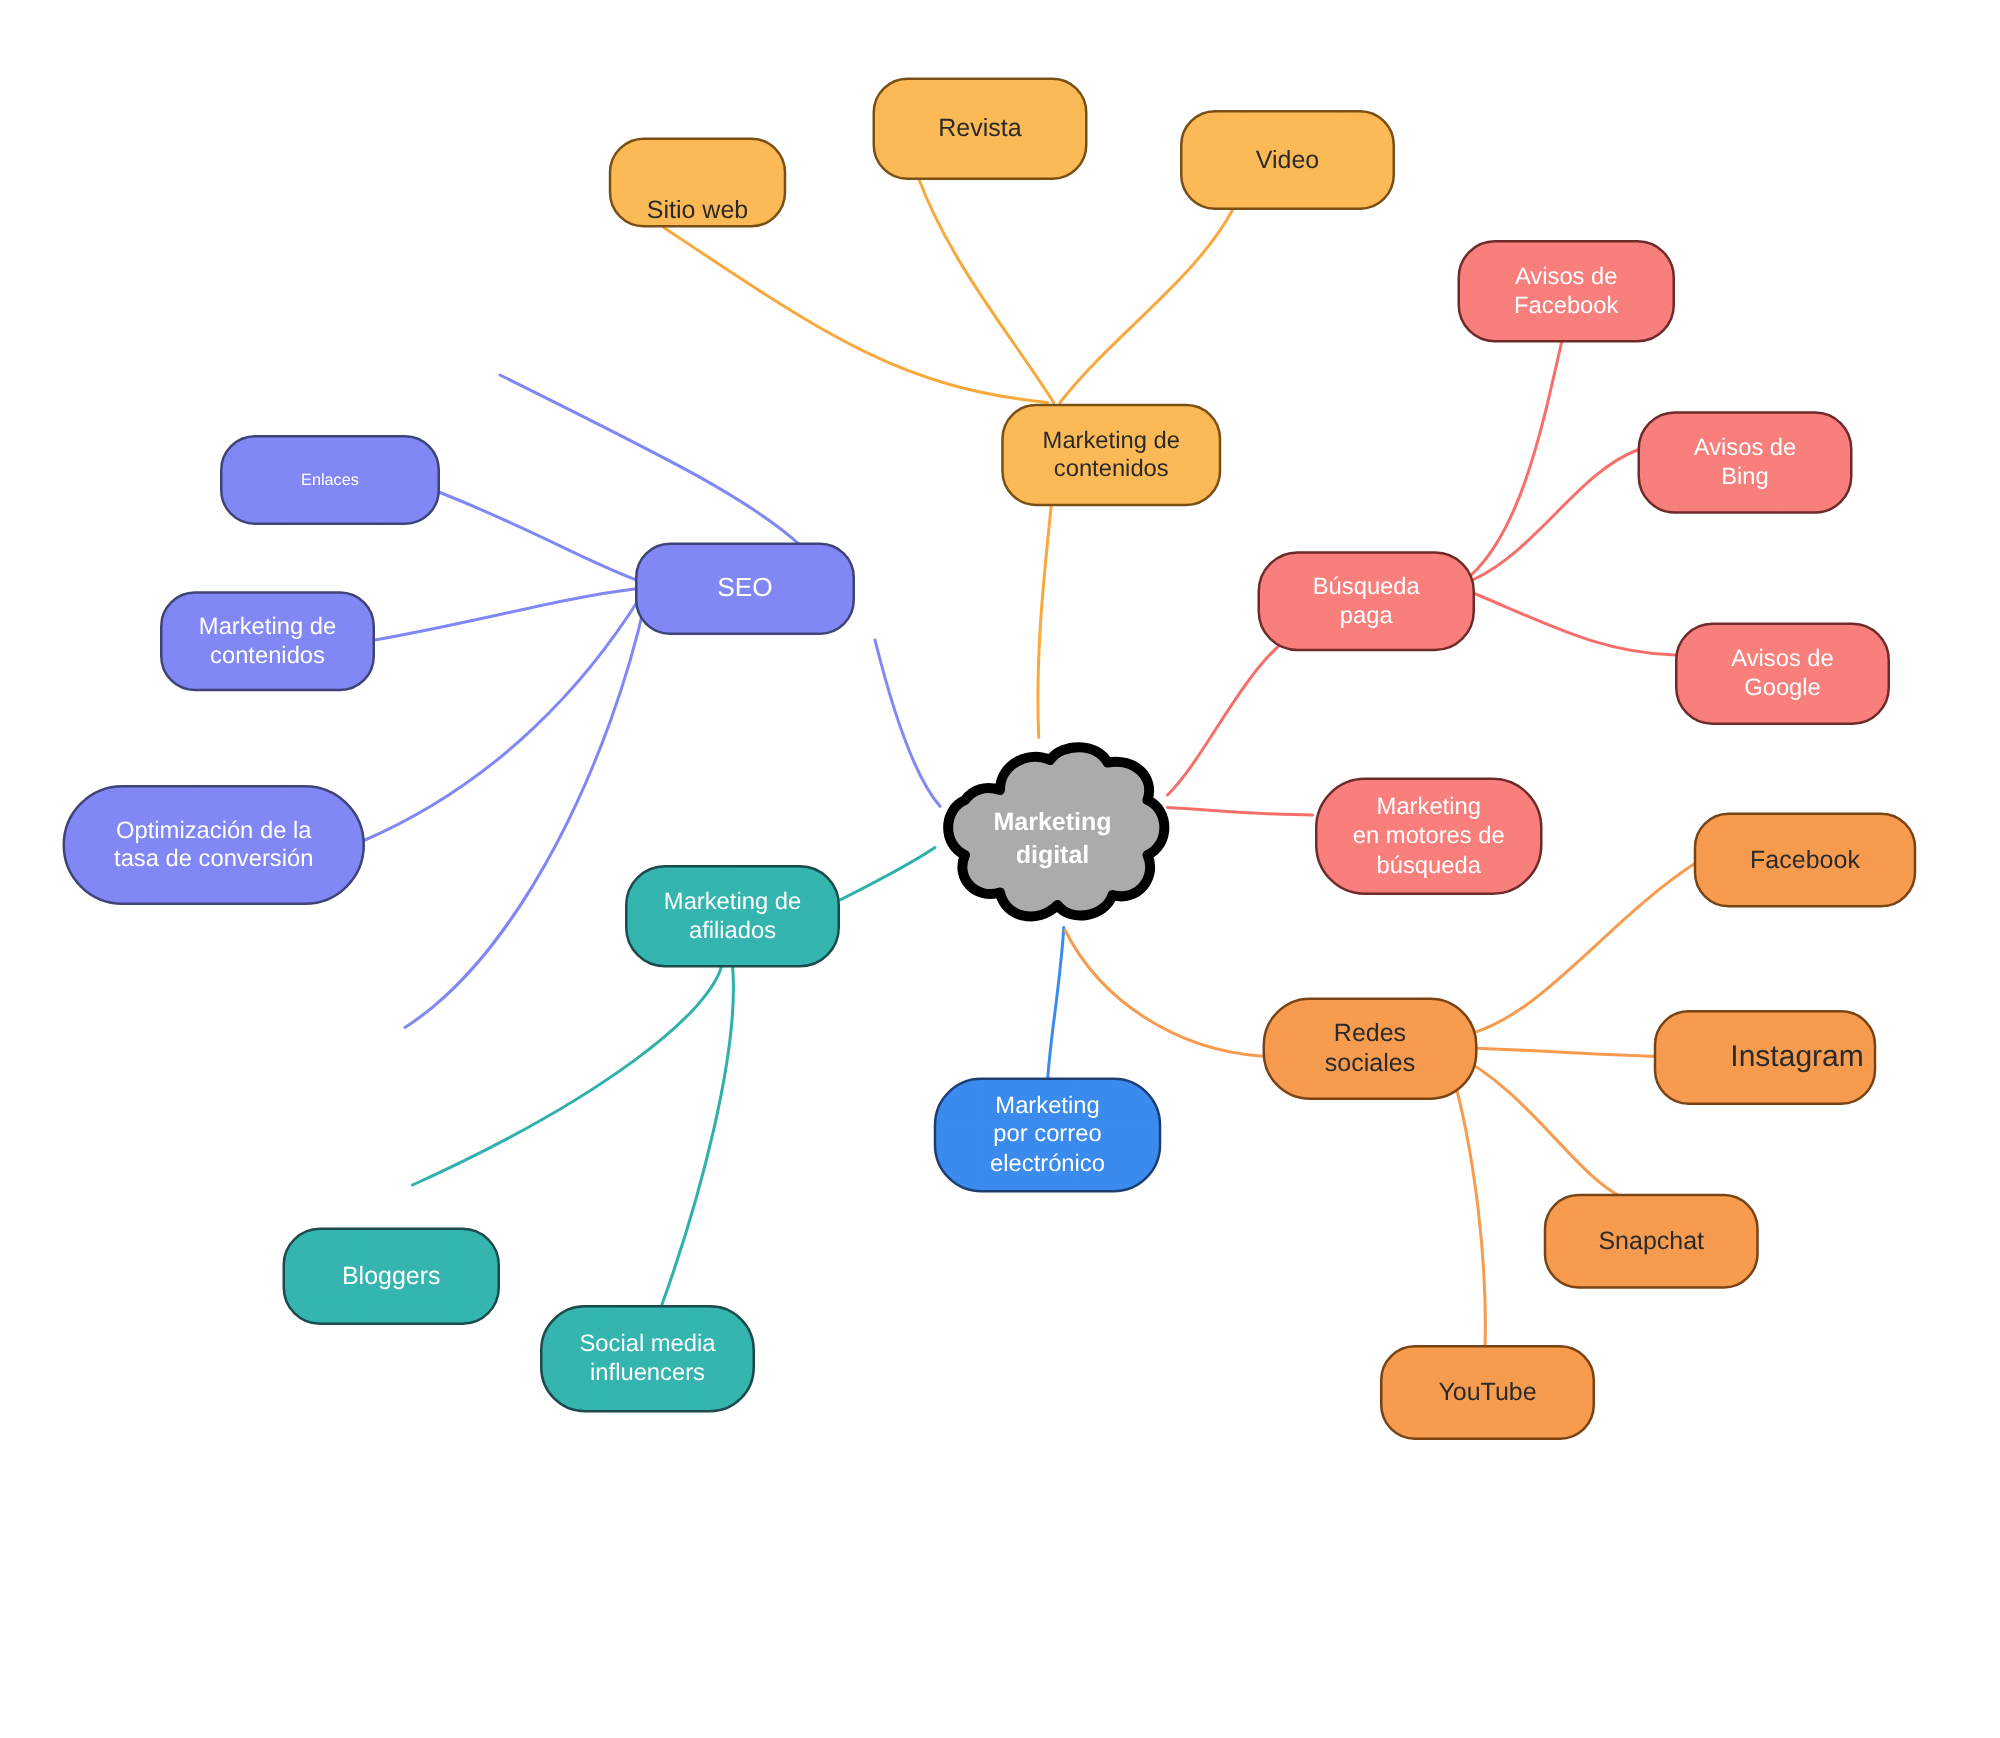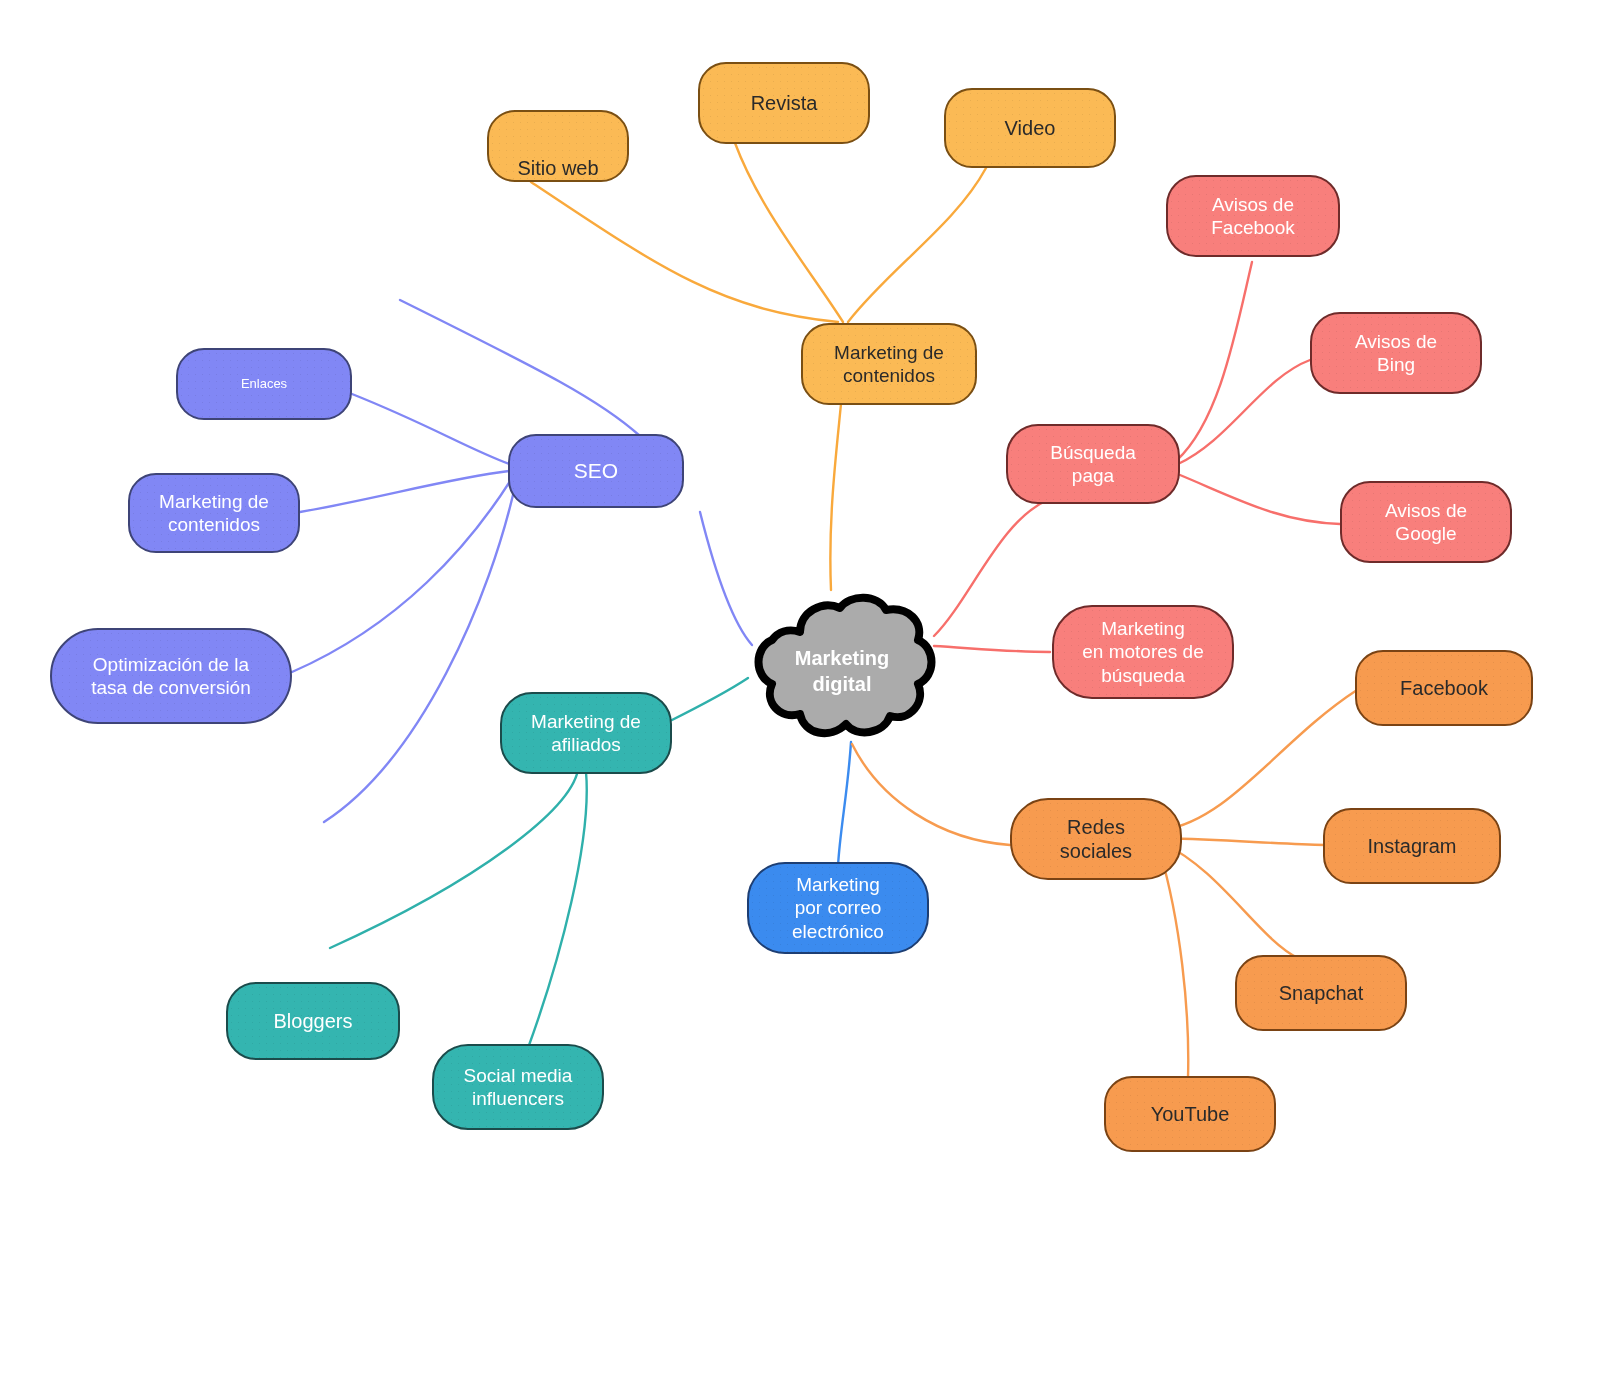--- a/index.html
+++ b/index.html
@@ -40,21 +40,21 @@
     z-index: 5;
     background-image: radial-gradient(rgba(0,0,0,0.07) 0.6px, transparent 0.7px);
     background-size: 7px 7px;
   }
   .node .label { display: block; padding: 0 8px; }
 
   
   .c-content   { background-color: #FBBA55; border-color: #7A4F13; color: #2a2a2a; margin-left: 44px; }
   .c-seo       { background-color: #8187F5; border-color: #3E4477; color: #ffffff; }
   .c-affiliate { background-color: #34B5B0; border-color: #1B4B4B; color: #ffffff; }
-  .c-paid      { background-color: #F87F7C; border-color: #6E2B2A; color: #ffffff; }
+  .c-paid      { background-color: #F87F7C; border-color: #6E2B2A; color: #ffffff; margin-top: 17px; }
   .c-social    { background-color: #F79B4F; border-color: #7A4314; color: #2a2a2a; }
   .c-email     { background-color: #3B8BEF; border-color: #1D3E73; color: #ffffff; }
 
   
   #cloud-node {
     position: absolute;
     left: 742px;
     top: 592px;
     width: 200px;
     height: 158px;
@@ -218,21 +218,21 @@
 
   <div class="node c-social" style="left:1010px; top:798px; width:172px; height:82px; border-radius:38px; font-size:20px;">
     <span class="label">Redes
 sociales</span>
   </div>
 
   <div class="node c-social" style="left:1355px; top:650px; width:178px; height:76px; border-radius:28px; font-size:20px;">
     <span class="label">Facebook</span>
   </div>
 
-  <div class="node c-social" style="left:1323px; top:808px; width:178px; height:76px; border-radius:28px; font-size:20px;">
+  <div class="node c-social" style="left:1323px; top:808px; width:178px; height:76px; border-radius:28px; font-size:24px;justify-content:flex-end;">
     <span class="label">Instagram</span>
   </div>
 
   <div class="node c-social" style="left:1235px; top:955px; width:172px; height:76px; border-radius:28px; font-size:20px;">
     <span class="label">Snapchat</span>
   </div>
 
   <div class="node c-social" style="left:1104px; top:1076px; width:172px; height:76px; border-radius:28px; font-size:20px;">
     <span class="label">YouTube</span>
   </div>

